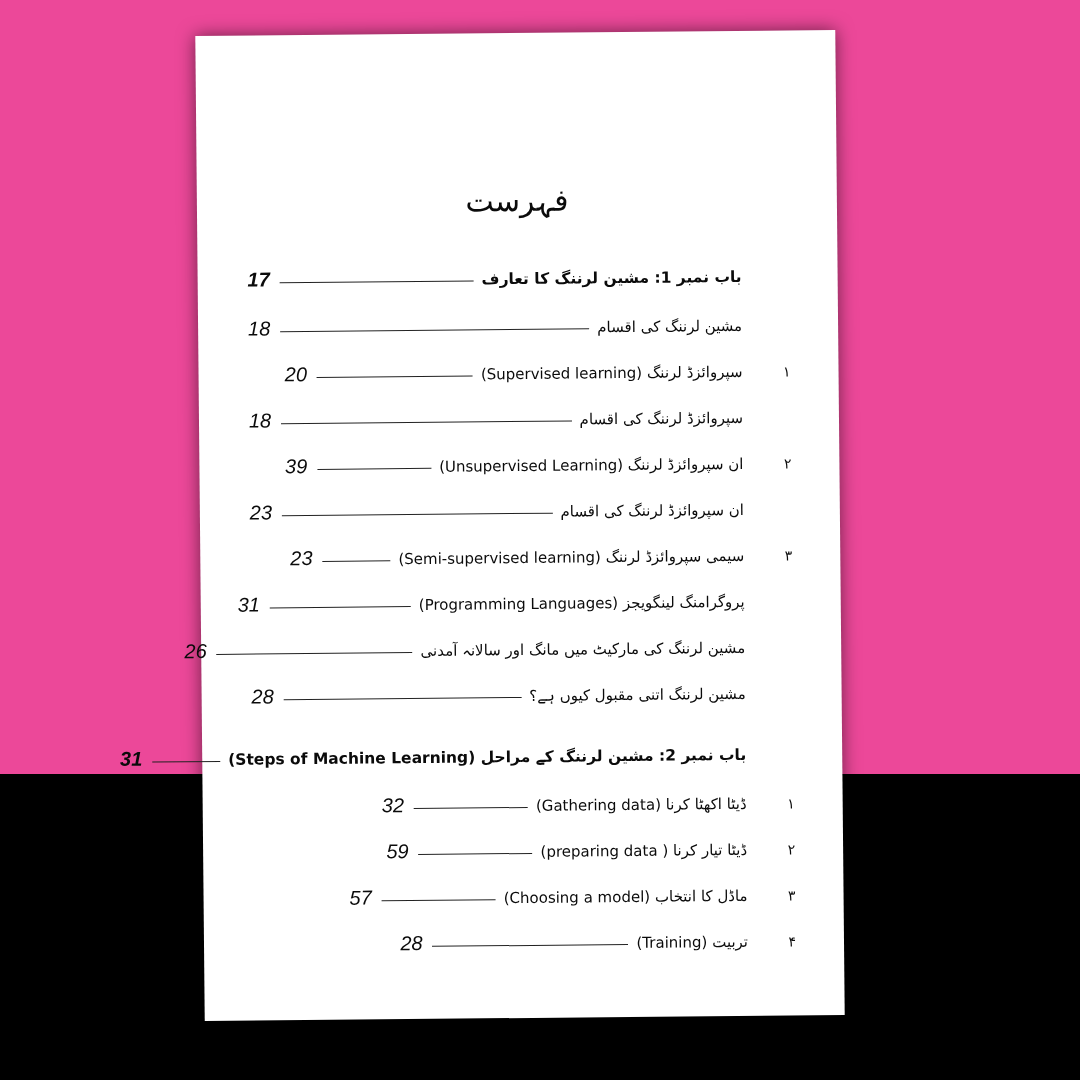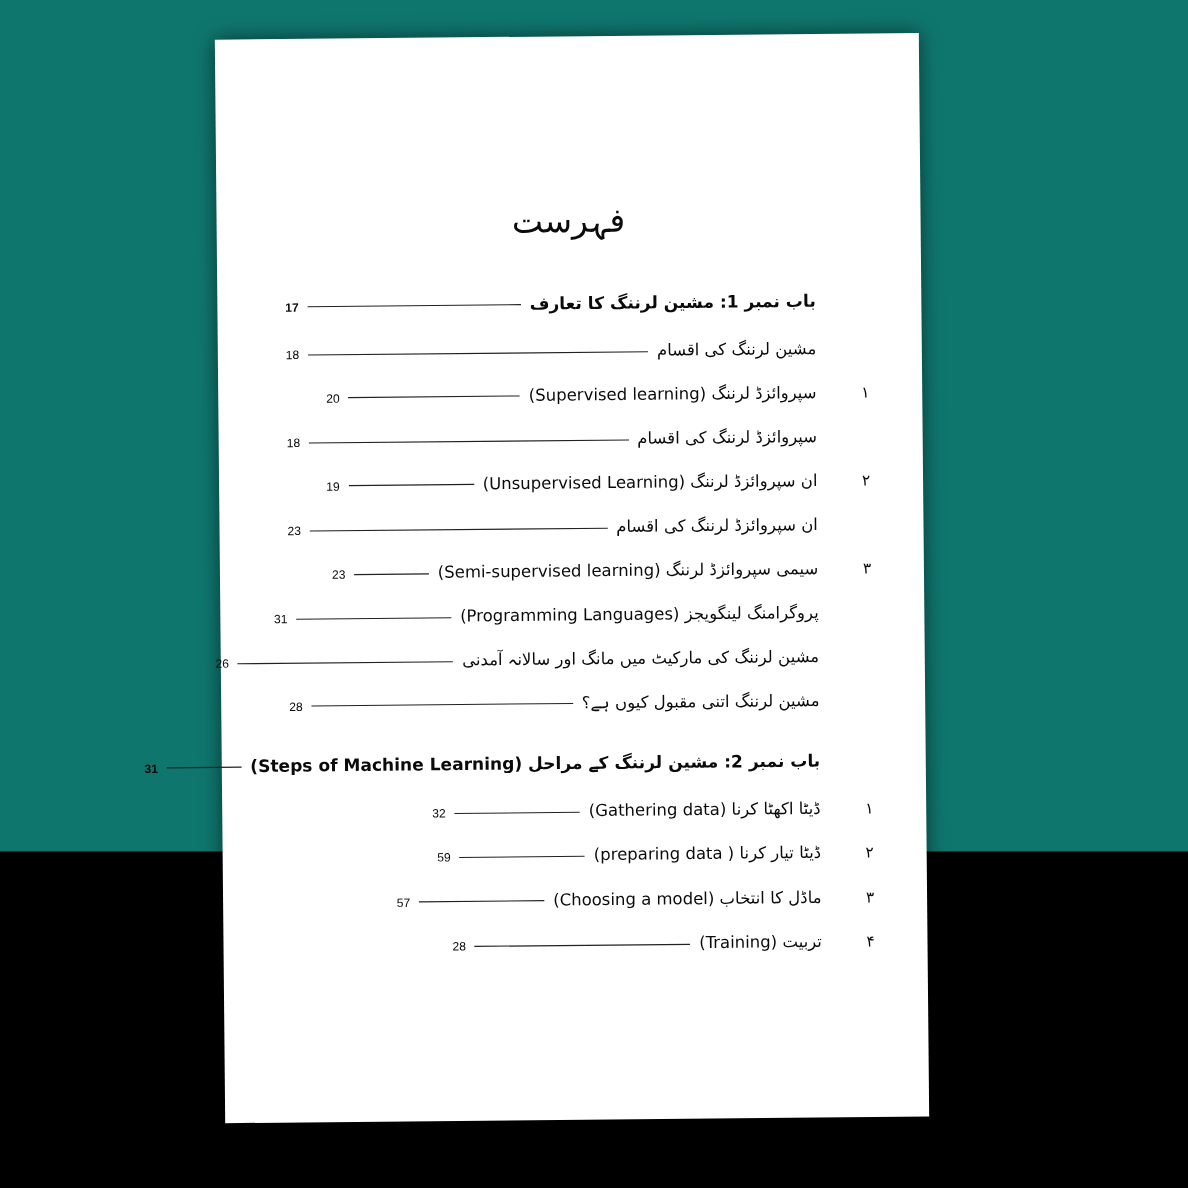--- a/index.html
+++ b/index.html
@@ -9,21 +9,21 @@
     height: 1080px;
     background: #000000;
     overflow: hidden;
     font-family: "Liberation Serif", serif;
   }
 
   #stage {
     position: relative;
     width: 1080px;
     height: 774px;
-    background: #0f766e;
+    background: #ec4899;
   }
 
   
   #page {
     position: absolute;
     left: 200px;
     top: 33px;
     width: 640px;
     height: 985px;
     background: #ffffff;
@@ -107,24 +107,25 @@
   
   .leader.s1 { flex: 0 0 160px; }
   .leader.s2 { flex: 0 0 118px; }
   .leader.s3 { flex: 0 0 72px; }
   .leader.s4 { flex: 0 0 145px; }
   .leader.s5 { flex: 0 0 200px; }
 
   .page-num {
     direction: ltr;
     font-family: "Liberation Sans", sans-serif;
-    font-size: 11px;
+    font-size: 20px;
     min-width: 26px;
-    text-align: right;
+    text-align: center;
     white-space: nowrap;
+    font-style: italic;
   }
 
   .toc-row.chapter .page-num {
     font-weight: bold;
   }
 
   .item-index {
     direction: rtl;
     font-family: "DejaVu Sans", "Liberation Sans", sans-serif;
     font-size: 14px;
@@ -162,21 +163,21 @@
           <div class="toc-row">
             <span class="item-index"></span>
             <span class="label">سپروائزڈ لرننگ کی اقسام</span>
             <span class="leader"></span>
             <span class="page-num">18</span>
           </div>
           <div class="toc-row">
             <span class="item-index">۲</span>
             <span class="label">ان سپروائزڈ لرننگ (Unsupervised Learning)</span>
             <span class="leader s2"></span>
-            <span class="page-num">19</span>
+            <span class="page-num">39</span>
           </div>
           <div class="toc-row">
             <span class="item-index"></span>
             <span class="label">ان سپروائزڈ لرننگ کی اقسام</span>
             <span class="leader"></span>
             <span class="page-num">23</span>
           </div>
           <div class="toc-row">
             <span class="item-index">۳</span>
             <span class="label">سیمی سپروائزڈ لرننگ (Semi-supervised learning)</span>

